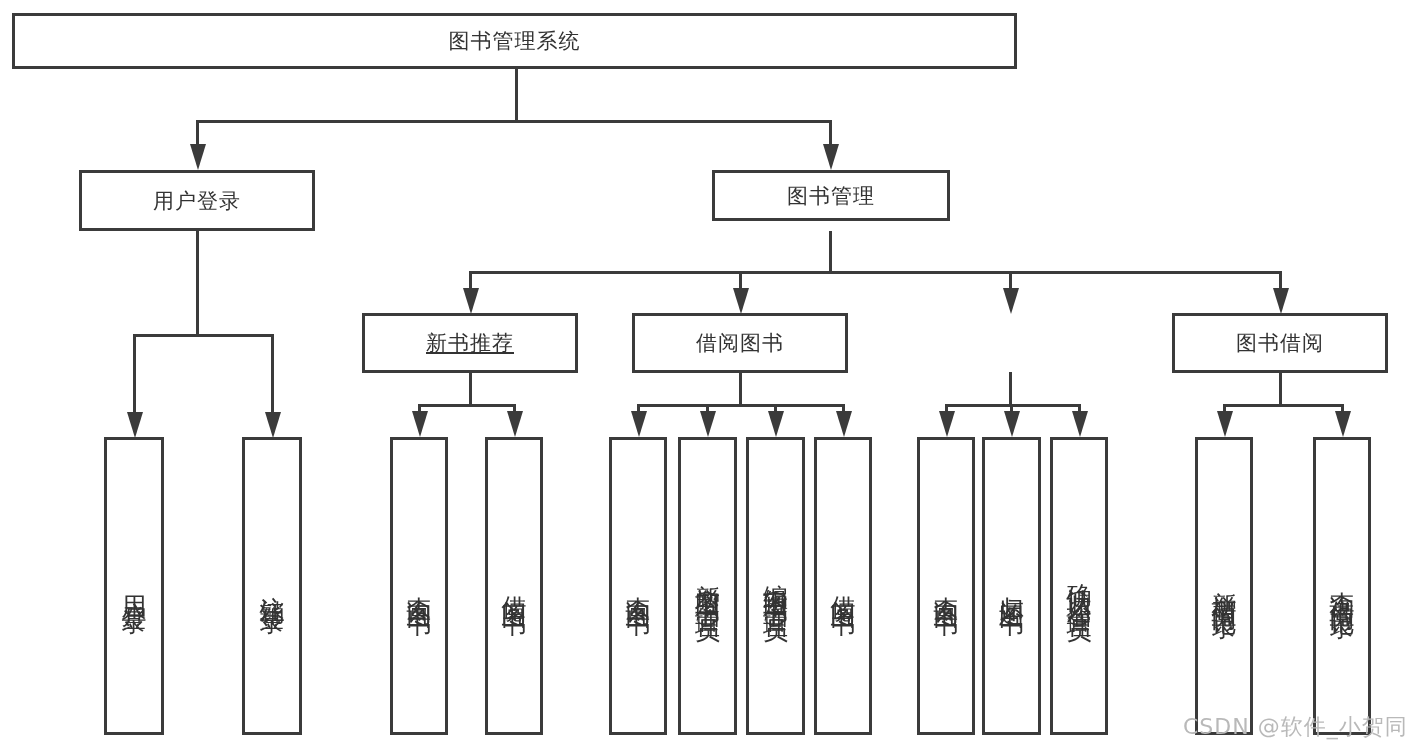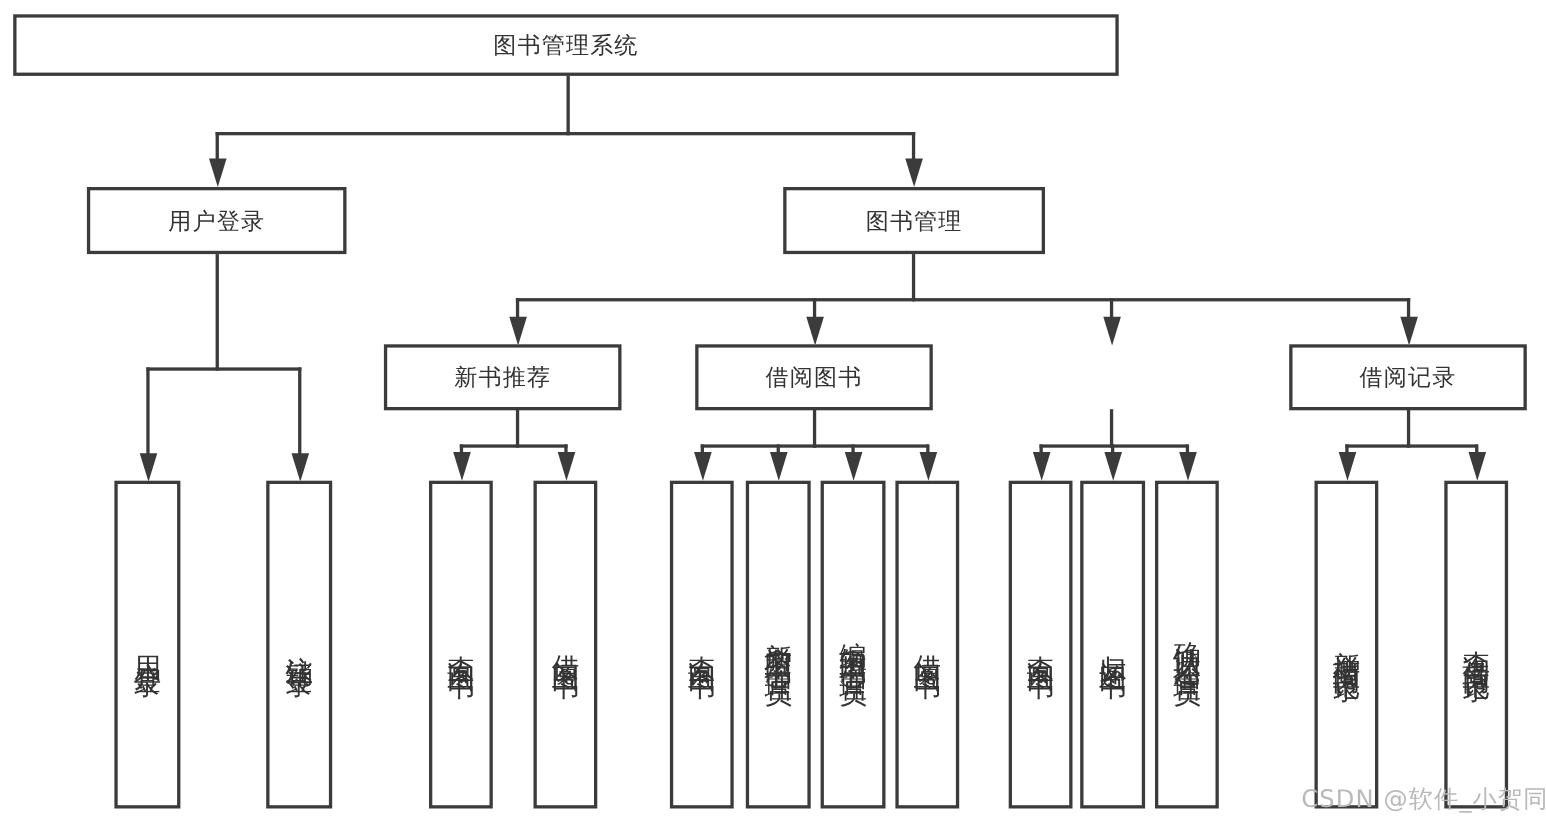--- a/index.html
+++ b/index.html
@@ -39,21 +39,21 @@
   <div class="vline" style="left:515px;top:69px;width:3px;height:54px;"></div>
   <div class="hline" style="left:196px;top:120px;width:636px;height:3px;"></div>
   <div class="vline" style="left:196px;top:120px;width:3px;height:26px;"></div>
   <div class="arrow" style="left:190px;top:144px;"></div>
   <div class="vline" style="left:829px;top:120px;width:3px;height:26px;"></div>
   <div class="arrow" style="left:823px;top:144px;"></div>
 
   <div class="box" style="left:79px;top:170px;width:236px;height:61px;">
     <span>用户登录</span>
   </div>
-  <div class="box" style="left:712px;top:170px;width:238px;height:61px;">
+  <div class="box" style="left:712px;top:170px;width:238px;height:51px;">
     <span>图书管理</span>
   </div>
 
   <div class="vline" style="left:196px;top:231px;width:3px;height:106px;"></div>
   <div class="hline" style="left:133px;top:334px;width:141px;height:3px;"></div>
   <div class="vline" style="left:133px;top:334px;width:3px;height:80px;"></div>
   <div class="arrow" style="left:127px;top:412px;"></div>
   <div class="vline" style="left:271px;top:334px;width:3px;height:80px;"></div>
   <div class="arrow" style="left:265px;top:412px;"></div>
 
@@ -61,28 +61,28 @@
   <div class="hline" style="left:469px;top:271px;width:813px;height:3px;"></div>
   <div class="vline" style="left:469px;top:271px;width:3px;height:20px;"></div>
   <div class="arrow" style="left:463px;top:288px;"></div>
   <div class="vline" style="left:739px;top:271px;width:3px;height:20px;"></div>
   <div class="arrow" style="left:733px;top:288px;"></div>
   <div class="vline" style="left:1009px;top:271px;width:3px;height:20px;"></div>
   <div class="arrow" style="left:1003px;top:288px;"></div>
   <div class="vline" style="left:1279px;top:271px;width:3px;height:20px;"></div>
   <div class="arrow" style="left:1273px;top:288px;"></div>
 
-  <div class="box" style="left:349px;top:313px;width:216px;height:60px;">
+  <div class="box" style="left:362px;top:313px;width:216px;height:60px;text-decoration:underline;">
     <span>新书推荐</span>
   </div>
   <div class="box" style="left:632px;top:313px;width:216px;height:60px;">
     <span>借阅图书</span>
   </div>
   <div class="box" style="left:1172px;top:313px;width:216px;height:60px;">
-    <span>借阅记录</span>
+    <span>图书借阅</span>
   </div>
 
   <div class="vline" style="left:469px;top:372px;width:3px;height:35px;"></div>
   <div class="hline" style="left:418px;top:404px;width:98px;height:3px;"></div>
   <div class="vline" style="left:418px;top:404px;width:3px;height:10px;"></div>
   <div class="arrow" style="left:412px;top:411px;"></div>
   <div class="vline" style="left:513px;top:404px;width:3px;height:10px;"></div>
   <div class="arrow" style="left:507px;top:411px;"></div>
 
   <div class="vline" style="left:739px;top:372px;width:3px;height:35px;"></div>

